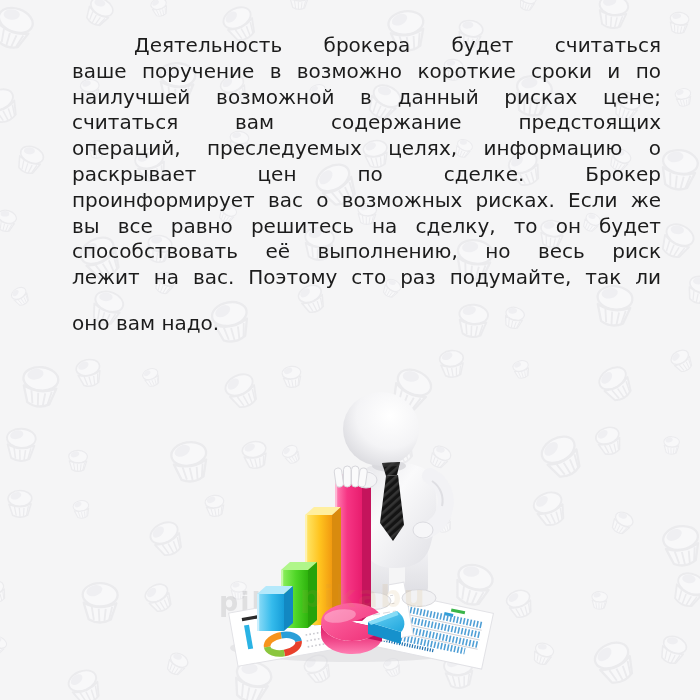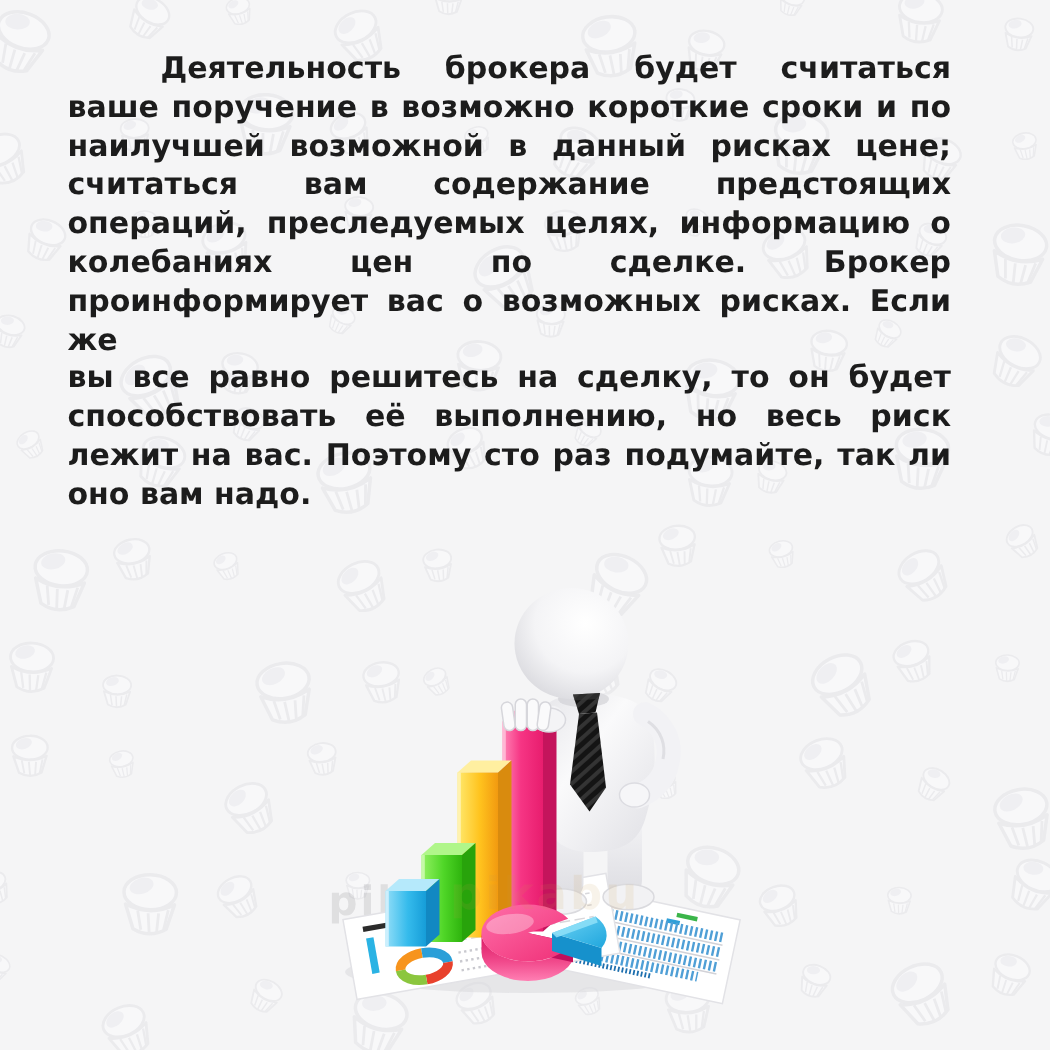--- a/index.html
+++ b/index.html
@@ -12,28 +12,28 @@
   .stage{
     position:relative;width:700px;height:700px;
     background:var(--c-background,#f5f5f6);
     overflow:hidden;
   }
   
   #cupcakes{position:absolute;inset:0;z-index:0;}
   .cupcake{position:absolute;opacity:.55;}
   
   #article{
-    position:absolute;left:45px;top:33px;width:589px;z-index:4;
+    position:absolute;left:72px;top:33px;width:589px;z-index:4;
     color:var(--c-text,#1c1c1c);
     font-size:20px;line-height:25.8px;
-    font-weight:700;
+    font-weight:400;
   }
   .text-line{text-align:justify;text-align-last:justify;white-space:normal;}
   .text-line.first{padding-left:62px;}
-  .text-line.last{text-align-last:left;}
+  .text-line.last{text-align-last:left;margin-top:20px;}
   
   .watermark{
     position:absolute;
     font-size:27px;font-weight:bold;letter-spacing:2px;
     pointer-events:none;user-select:none;
   }
   #wm1{left:219px;top:586px;color:#6f6f74;opacity:.16;z-index:1;}
   #wm2{left:300px;top:579px;color:#c99a4a;opacity:.11;z-index:3;font-size:30px;}
   
   #illustration{position:absolute;left:225px;top:370px;z-index:2;}
@@ -514,21 +514,21 @@
       </g>
     </g>
   </svg>
 
   <div id="article">
       <div class="text-line first">Деятельность брокера будет считаться</div>
       <div class="text-line">ваше поручение в возможно короткие сроки и по</div>
       <div class="text-line">наилучшей возможной в данный рисках цене;</div>
       <div class="text-line">считаться вам содержание предстоящих</div>
       <div class="text-line">операций, преследуемых целях, информацию о</div>
-      <div class="text-line">колебаниях цен по сделке. Брокер</div>
+      <div class="text-line">раскрывает цен по сделке. Брокер</div>
       <div class="text-line">проинформирует вас о возможных рисках. Если же</div>
       <div class="text-line">вы все равно решитесь на сделку, то он будет</div>
       <div class="text-line">способствовать её выполнению, но весь риск</div>
       <div class="text-line">лежит на вас. Поэтому сто раз подумайте, так ли</div>
       <div class="text-line last">оно вам надо.</div>
     </div>
 
 </div>
 
 </body></html>

